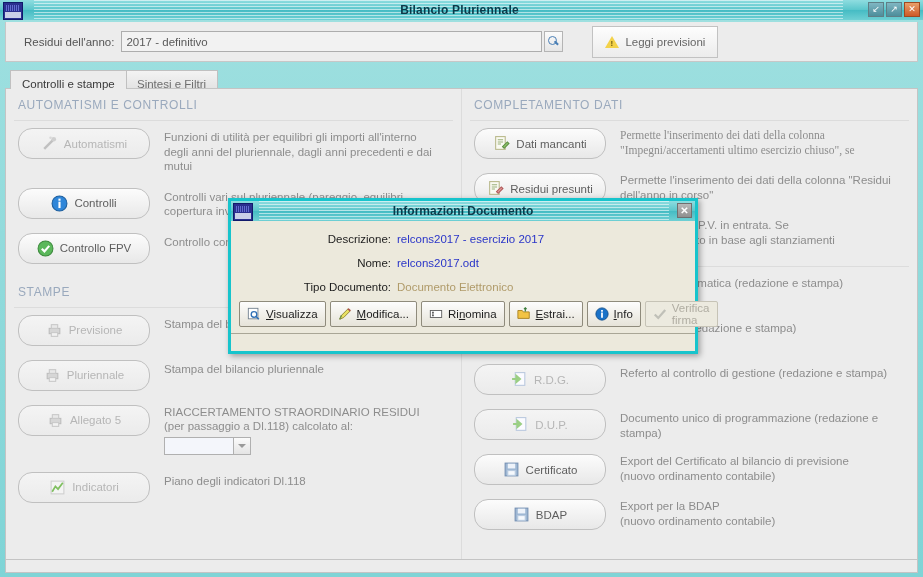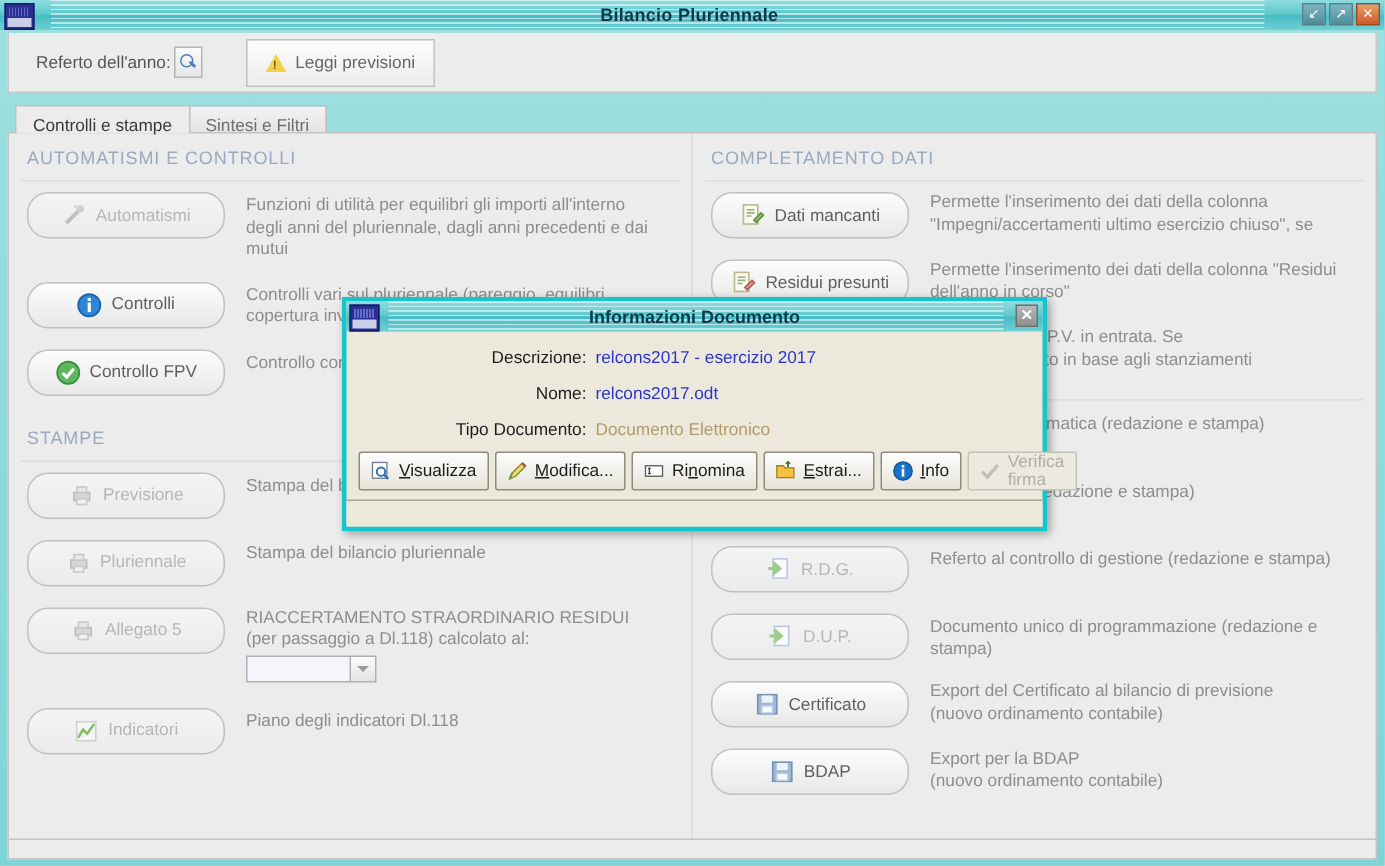--- a/index.html
+++ b/index.html
@@ -217,21 +217,22 @@
     <div class="title-stripes"></div>
     <div class="title-text">Bilancio Pluriennale</div>
     <div class="win-buttons">
       <div class="win-btn">↙</div>
       <div class="win-btn">↗</div>
       <div class="win-btn close">✕</div>
     </div>
   </div>
 
   <div class="toolbar">
-    <span class="lbl">Referto dell'anno:</span>
+    <span class="lbl">Residui dell'anno:</span>
+    <input class="year-field" type="text" readonly="" value="2017 - definitivo" style="">
     <div class="search-btn">
       <span class="mag"></span>
     </div>
     <div class="leggi-btn">
       <span class="warn-tri"></span>
       <span>Leggi previsioni</span>
     </div>
   </div>
 
   <div class="tabstrip">
@@ -349,21 +350,21 @@
 
         <div class="row">
           <div class="act-btn">
             <svg class="ic" viewBox="0 0 16 16">
               <rect x="2.5" y="1.5" width="9" height="12" fill="#fafaf2" stroke="#b8b88a"></rect>
               <path d="M4.5 4.5h5M4.5 6.5h5M4.5 8.5h3" stroke="#9ab07a" stroke-width="1"></path>
               <path d="M9 11 L13.5 6.5 L15 8 L10.5 12.5 Z" fill="#8fc46a" stroke="#5e8e42"></path>
             </svg>
             <span>Dati mancanti</span>
           </div>
-          <div style="padding-left:14px;">
+          <div style="padding-left:14px;font-family:Liberation Serif, serif;">
             <div class="desc" style="padding:0;">Permette l'inserimento dei dati della colonna</div>
             <div class="desc" style="padding:0;">"Impegni/accertamenti ultimo esercizio chiuso", se</div>
           </div>
         </div>
 
         <div class="row">
           <div class="act-btn">
             <svg class="ic" viewBox="0 0 16 16">
               <rect x="2.5" y="1.5" width="9" height="12" fill="#fafaf2" stroke="#b8b88a"></rect>
               <path d="M4.5 4.5h5M4.5 6.5h5M4.5 8.5h3" stroke="#9ab07a" stroke-width="1"></path>

